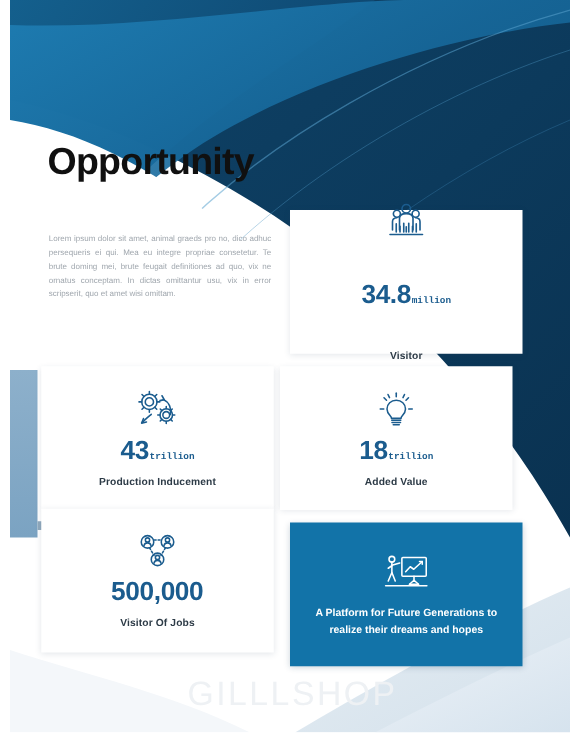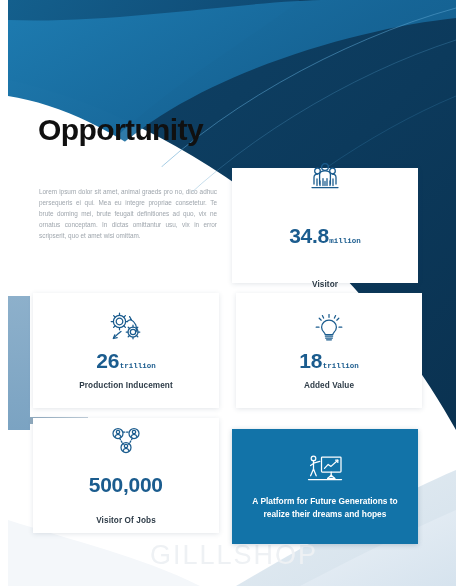--- a/index.html
+++ b/index.html
@@ -75,23 +75,23 @@
     z-index:5;
     box-sizing:border-box;
   }
   .card.blue{
     background:#1273a8;
     box-shadow:0 1px 5px rgba(20,60,90,.22);
   }
 
   #card-visitor   {left:232px;top:168px;width:186px;height:115px;gap:24px;}
   #card-prod      {left:33px; top:293px;width:186px;height:115px;}
-  #card-value     {left:236px;top:293px;width:186px;height:115px;}
-  #card-jobs      {left:33px; top:418px;width:186px;height:115px;gap:11px;}
-  #card-platform  {left:232px;top:418px;width:186px;height:115px;margin-top:11px;}
+  #card-value     {left:224px;top:293px;width:186px;height:115px;}
+  #card-jobs      {left:33px; top:407px;width:186px;height:115px;}
+  #card-platform  {left:232px;top:418px;width:186px;height:115px;}
 
   .card-icon{
     display:block;
     margin-bottom:4px;
     line-height:0;
   }
   .stat{
     display:flex;align-items:baseline;justify-content:center;
     color:#1b5c8e;
     margin-top:2px;
@@ -225,21 +225,21 @@
             <circle cx="0" cy="0" r="5"></circle>
             <path d="M0,-6.8 V-5 M0,5 V6.8 M-6.8,0 H-5 M5,0 H6.8 M-4.8,-4.8 L-3.5,-3.5 M3.5,3.5 L4.8,4.8 M4.8,-4.8 L3.5,-3.5 M-3.5,3.5 L-4.8,4.8"></path>
           </g>
           <path d="M22.5 7.5 C27.5 9.8 29.5 15 28.2 19.6"></path>
           <path d="M21.6 4.6 L23.4 7.7 L20 8.5"></path>
           <path d="M13 19.5 C10 22 7.5 24 5.8 26"></path>
           <path d="M9.2 25.6 L5.3 26.5 L6.8 22.8"></path>
         </svg>
       </span>
       <div class="stat">
-        <span class="stat-value">26</span>
+        <span class="stat-value">43</span>
         <span class="stat-unit">trillion</span>
       </div>
       <div class="card-label">Production Inducement</div>
     </div>
 
     <div class="card" id="card-value">
       <span class="card-icon">
         <svg width="30" height="31" viewBox="0 0 30 31" fill="none" stroke="#1b5c8e" stroke-width="1.25" stroke-linecap="round" stroke-linejoin="round">
           <path d="M15 8.2 C19.2 8.2 22.4 11.3 22.4 15.2 C22.4 17.7 21.1 19.2 20 20.4 C19.2 21.3 18.8 21.9 18.8 22.7 H11.2 C11.2 21.9 10.8 21.3 10 20.4 C8.9 19.2 7.6 17.7 7.6 15.2 C7.6 11.3 10.8 8.2 15 8.2 Z"></path>
           <path d="M11.4 24.2 H18.6 M11.6 26 H18.4 M12.6 27.8 H17.4"></path>

